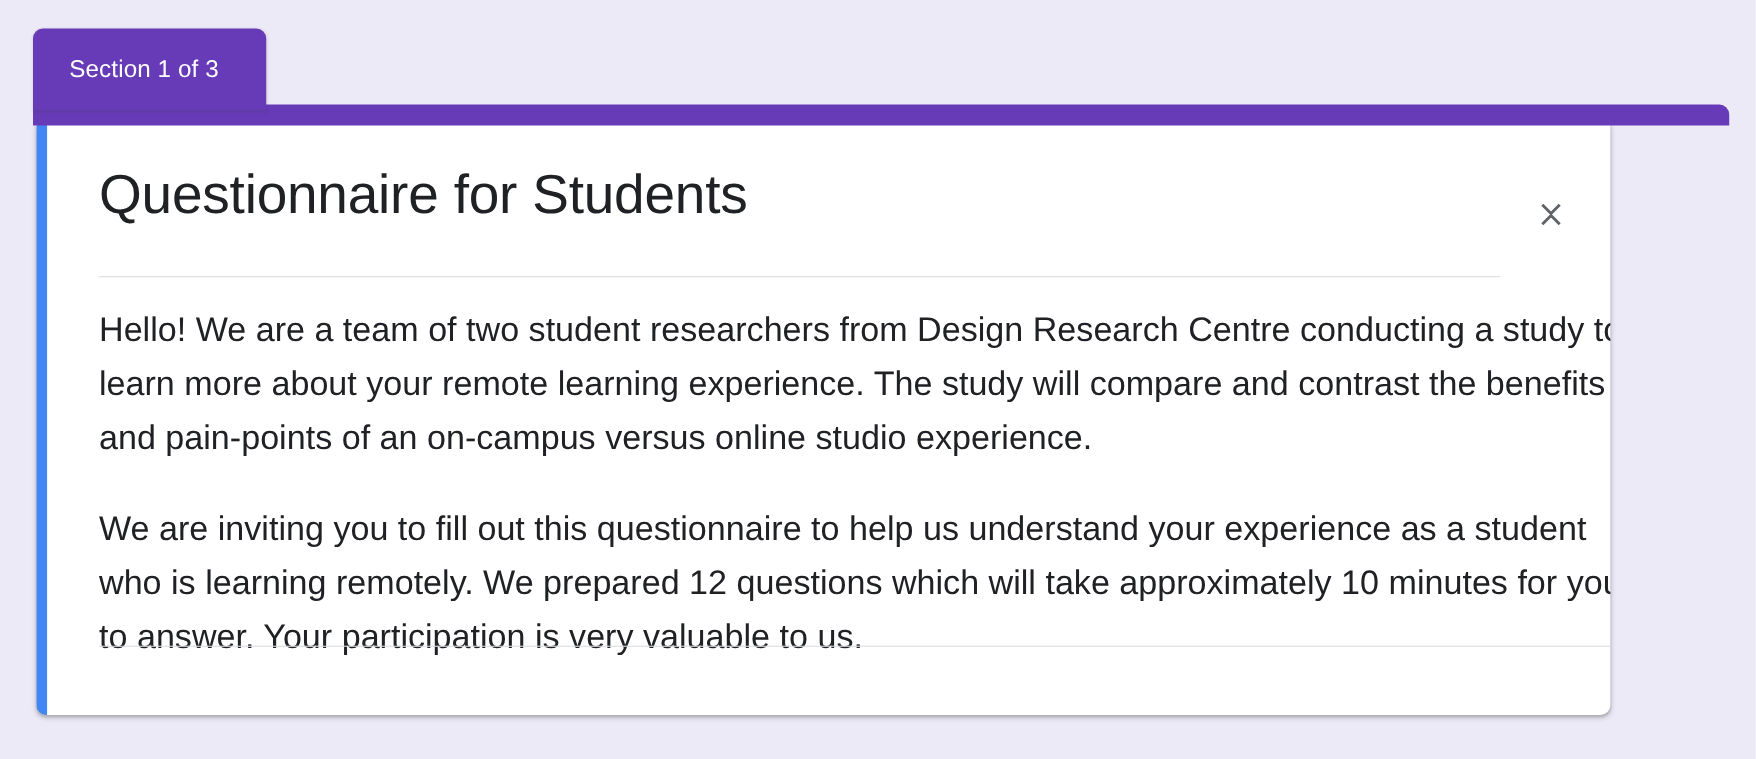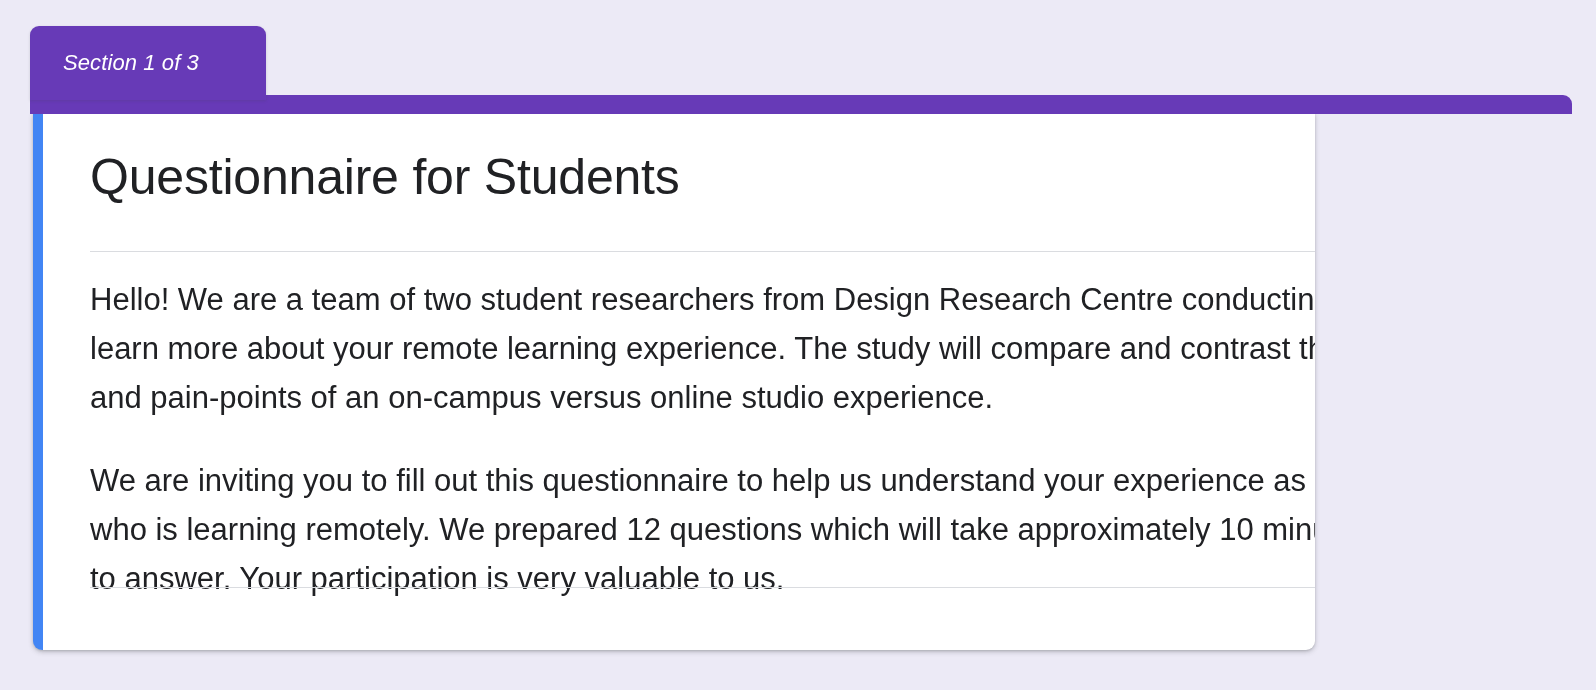--- a/index.html
+++ b/index.html
@@ -20,29 +20,28 @@
     position: relative;
     width: 1596px;
     height: 690px;
   }
 
   
   .section-tab {
     position: absolute;
     left: 30px;
     top: 26px;
-    width: 236px;
+    width: 212px;
     height: 74px;
     background: #673ab7;
     border-radius: 9px 9px 0 0;
     z-index: 4;
     display: flex;
     align-items: center;
     box-shadow: 0 1px 3px rgba(60,64,67,0.18);
-    font-style: italic;
   }
 
   .section-tab-label {
     color: #ffffff;
     font-size: 22px;
     font-weight: 400;
     letter-spacing: 0.1px;
     padding-left: 33px;
     line-height: 1;
   }
@@ -57,21 +56,21 @@
     background: #673ab7;
     border-radius: 0 9px 0 0;
     z-index: 3;
   }
 
   
   .form-card {
     position: absolute;
     left: 33px;
     top: 113px;
-    width: 1282px;
+    width: 1431px;
     height: 537px;
     background: #ffffff;
     border-radius: 0 0 9px 9px;
     border-left: 10px solid #4285f4;
     box-shadow: 0 2px 5px rgba(60,64,67,0.28), 0 1px 2px rgba(60,64,67,0.15);
     z-index: 2;
     overflow: hidden;
   }
 
   .card-inner {

